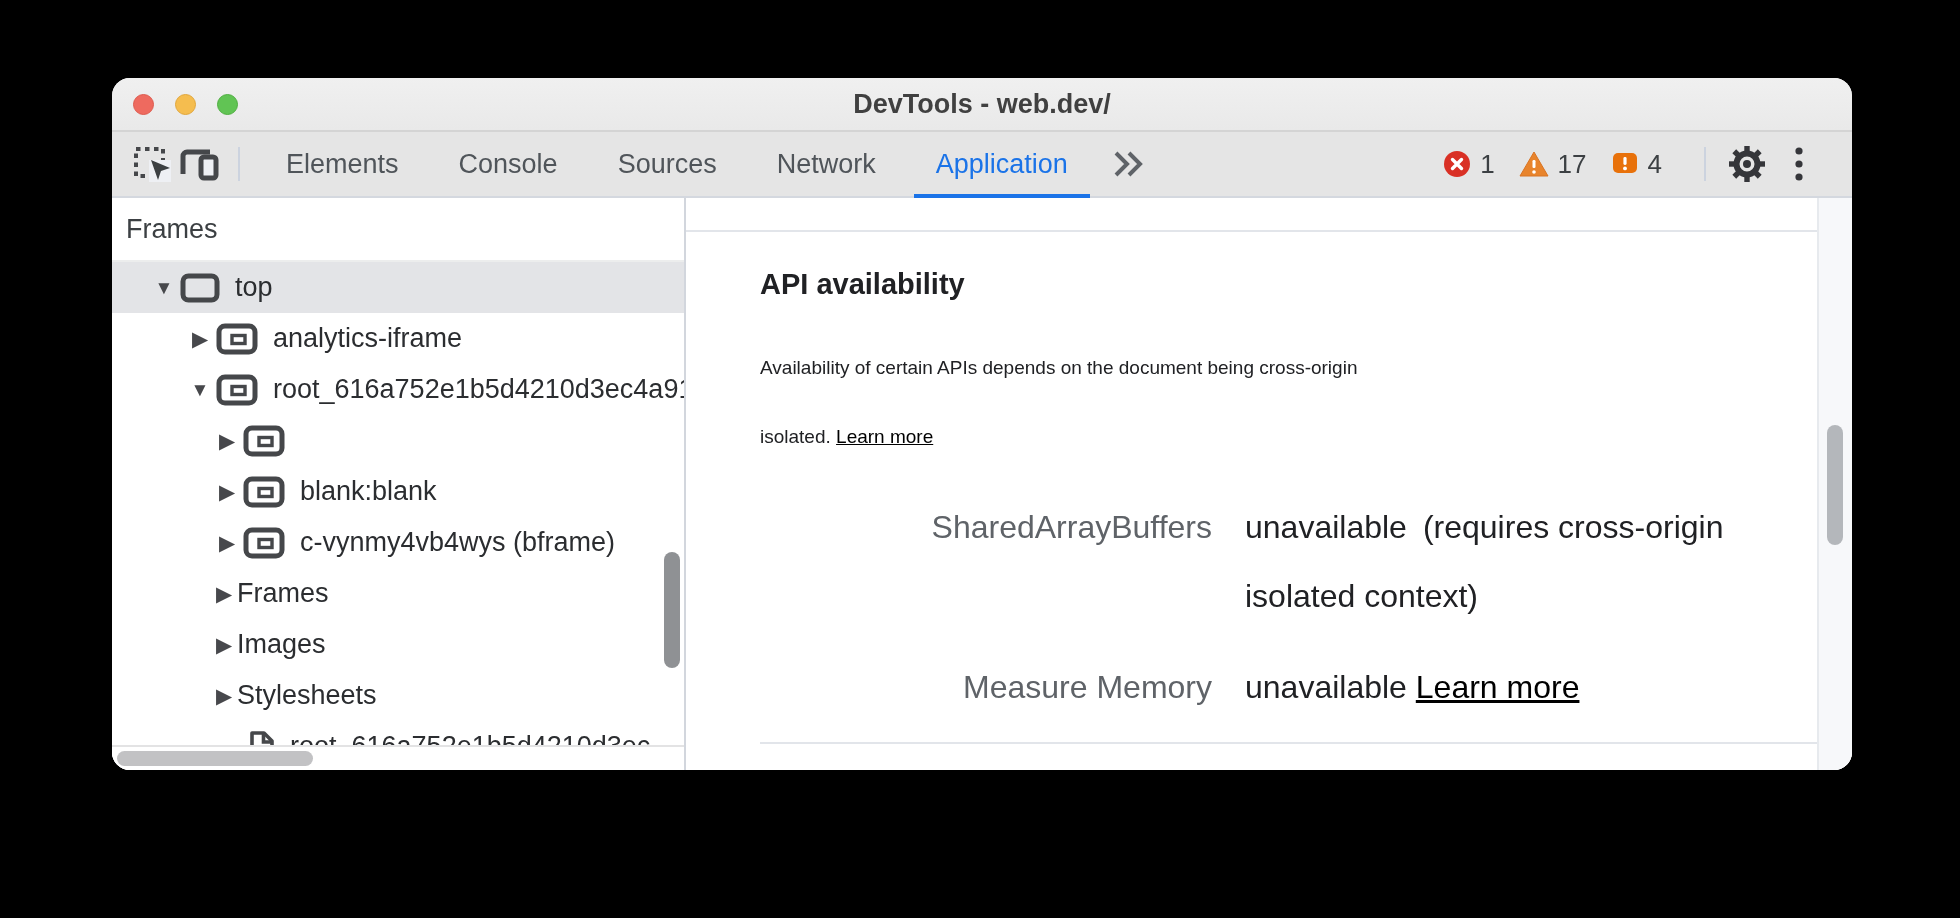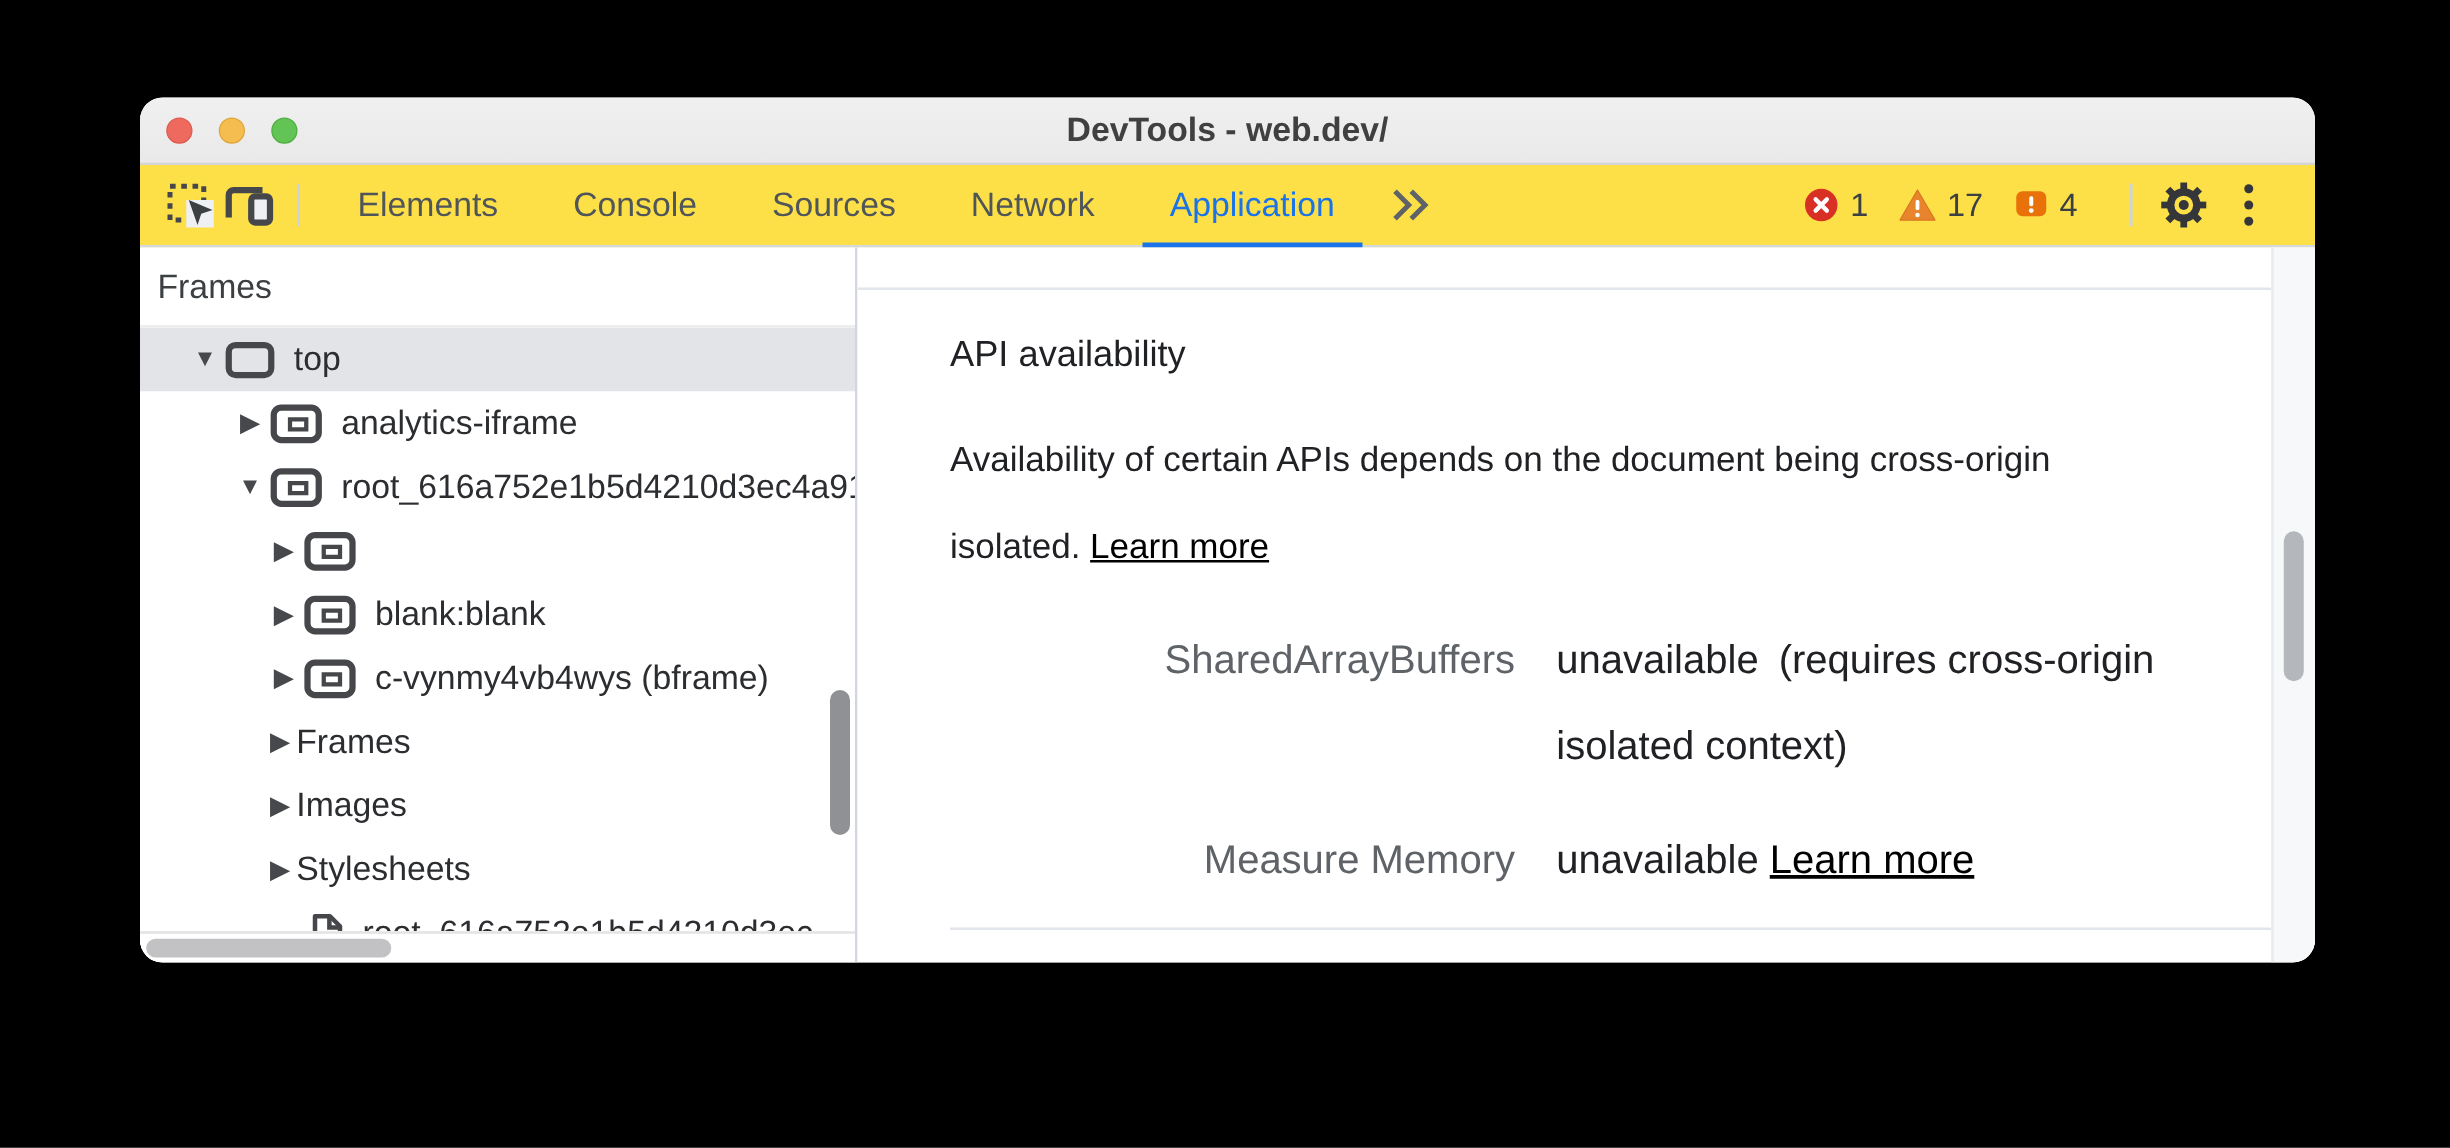--- a/index.html
+++ b/index.html
@@ -9,21 +9,21 @@
   
   .titlebar{position:relative;height:54px;background:linear-gradient(#f0f0f0,#e9e9e9);
             border-bottom:2px solid #d4d4d4;display:flex;align-items:center;box-sizing:border-box;}
   .lights{display:flex;gap:21px;margin-left:21px;}
   .light{width:19px;height:19px;border-radius:50%;}
   .light.red{background:#ee6a5f;border:1px solid #dd5a4e;}
   .light.yellow{background:#f5bd4f;border:1px solid #e0a63c;}
   .light.green{background:#61c454;border:1px solid #4fae41;}
   .title{position:absolute;left:0;right:0;text-align:center;font-size:27px;font-weight:700;color:#404040;}
   
-  .toolbar{height:66px;background:#fde047;border-bottom:2px solid #d4d8df;display:flex;
+  .toolbar{height:66px;background:#e5e5e5;border-bottom:2px solid #d4d8df;display:flex;
            align-items:center;box-sizing:border-box;padding-left:18px;}
   .tool-icon{width:46px;height:46px;display:flex;align-items:center;justify-content:center;flex:0 0 auto;}
   .vdivider{width:2px;height:34px;background:#ccd3df;margin:0 16px;flex:0 0 auto;}
   .tabs{display:flex;height:100%;align-items:stretch;}
   .tab{display:flex;align-items:center;padding:0 30px;font-size:27px;color:#50555a;
        position:relative;cursor:default;white-space:nowrap;}
   .tab.active{color:#1a73e8;}
   .tab.active::after{content:"";position:absolute;left:8px;right:8px;bottom:-2px;height:4px;background:#1a73e8;}
   .more-tabs{display:flex;align-items:center;margin-left:10px;}
   .right-tools{margin-left:auto;display:flex;align-items:center;margin-right:30px;}
@@ -45,22 +45,22 @@
   .vscroll-thumb{position:absolute;right:4px;top:354px;width:16px;height:116px;border-radius:8px;background:#8f9194;}
   .hscroll{position:absolute;left:0;right:0;bottom:0;height:25px;border-top:2px solid #e3e3e4;background:#fff;box-sizing:border-box;}
   .hscroll-thumb{position:absolute;left:5px;bottom:4px;width:196px;height:15px;border-radius:8px;background:#c2c2c4;}
   
   .content-panel{flex:1;position:relative;background:#fff;overflow:hidden;}
   .scroll-strip{position:absolute;top:0;right:0;bottom:0;width:33px;background:#f7f8fa;border-left:2px solid #e7eaee;}
   .content-vthumb{position:absolute;right:9px;top:227px;width:16px;height:120px;border-radius:8px;background:#b4b7bb;}
   .content-inner{margin-right:35px;}
   .section-gap{height:34px;box-sizing:border-box;border-bottom:2px solid #e2e5ea;}
   .report{padding-left:74px;}
-  .report-title{margin:36px 0 0;font-size:29px;line-height:32px;font-weight:400;color:#202124;}
-  .report-paragraph{margin:33px 0 0;font-size:28px;line-height:69px;color:#202124;}
+  .report-title{margin:36px 0 0;font-size:29px;line-height:32px;font-weight:700;color:#202124;}
+  .report-paragraph{margin:33px 0 0;font-size:19px;line-height:69px;color:#202124;}
   .link{color:#000000;text-decoration:underline;cursor:pointer;}
   .api-grid{margin-top:22px;font-size:32px;line-height:69px;}
   .api-row{display:grid;grid-template-columns:452px auto;column-gap:33px;}
   .api-row + .api-row{margin-top:22px;}
   .api-label{text-align:right;color:#5f6368;}
   .api-value{color:#202124;}
   .api-note{margin-left:16px;}
   .section-end{border-top:2px solid #e2e5ea;margin-top:20px;}
 </style>
 </head>

